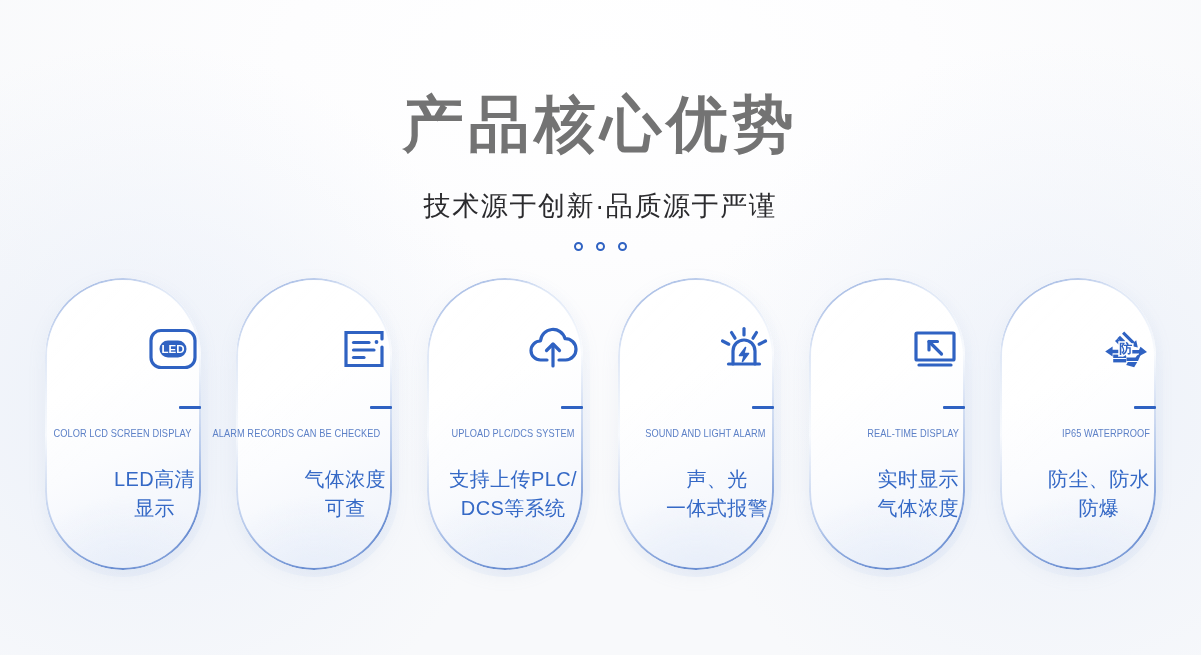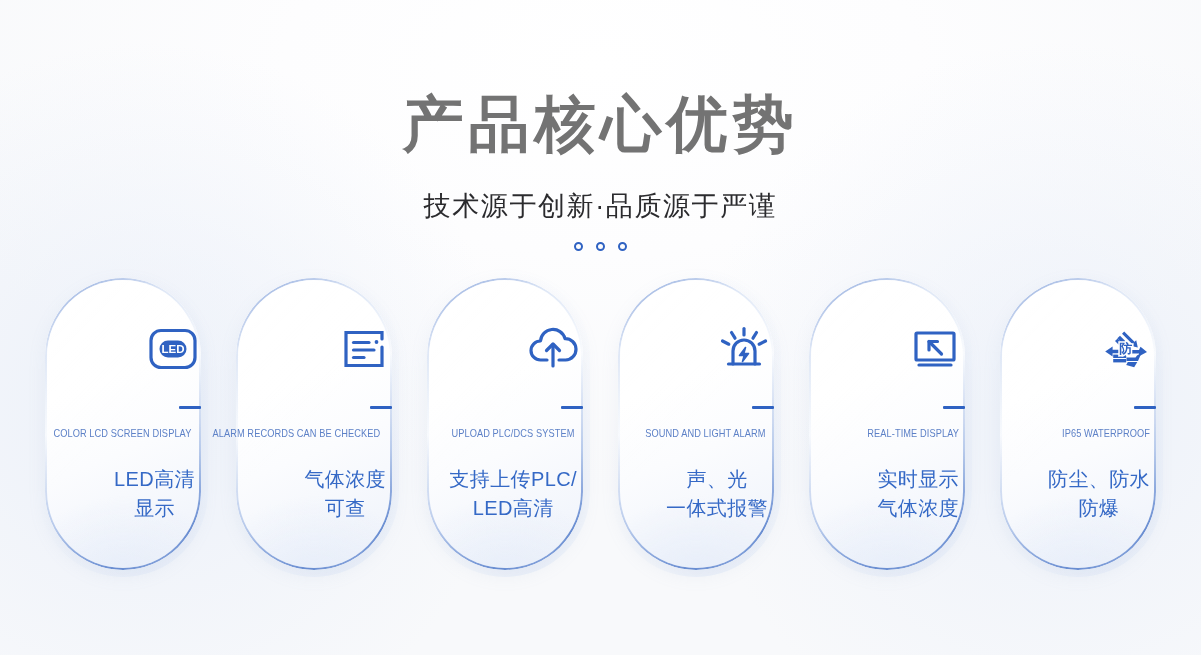--- a/index.html
+++ b/index.html
@@ -249,21 +249,21 @@
     <div class="icon-wrap">
       <svg width="60" height="56" viewBox="0 0 60 56" fill="none" stroke="#2f62c2" stroke-width="3.2" stroke-linecap="round" stroke-linejoin="round">
         <path d="M24 39 H17.5 A9.5 9.5 0 0 1 17.5 20 A12.5 12.5 0 0 1 42 17.6 A9.2 9.2 0 0 1 42.6 39 H36"></path>
         <path d="M30 45 V23.5"></path>
         <path d="M23.5 29.5 L30 23 L36.5 29.5"></path>
       </svg>
     </div>
     <div class="divider"></div>
     <div class="caption">UPLOAD PLC/DCS SYSTEM</div>
     <div class="title-cn">支持上传PLC/
-LED高清</div>
+DCS等系统</div>
   </div>
 
   <div class="card">
     <div class="card-gloss"></div>
     <div class="icon-wrap">
       <svg width="60" height="56" viewBox="0 0 60 56" fill="none" stroke="#2f62c2" stroke-width="3.2" stroke-linecap="round" stroke-linejoin="round">
         <path d="M19 43 V30 A11 11 0 0 1 41 30 V43"></path>
         <path d="M14.5 43 H45.5"></path>
         <path d="M30 7.5 V14"></path>
         <path d="M17.5 11.5 L21 17.2"></path>

